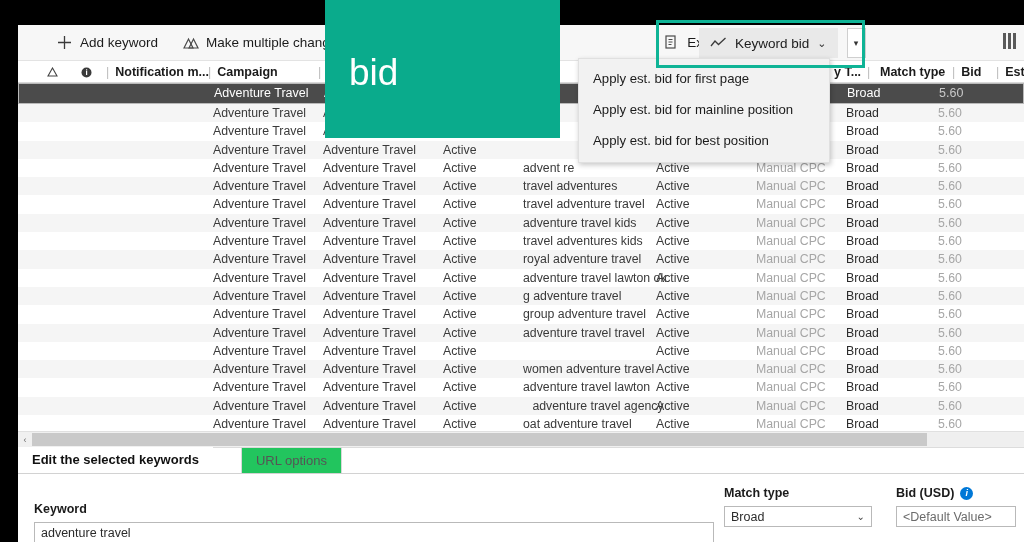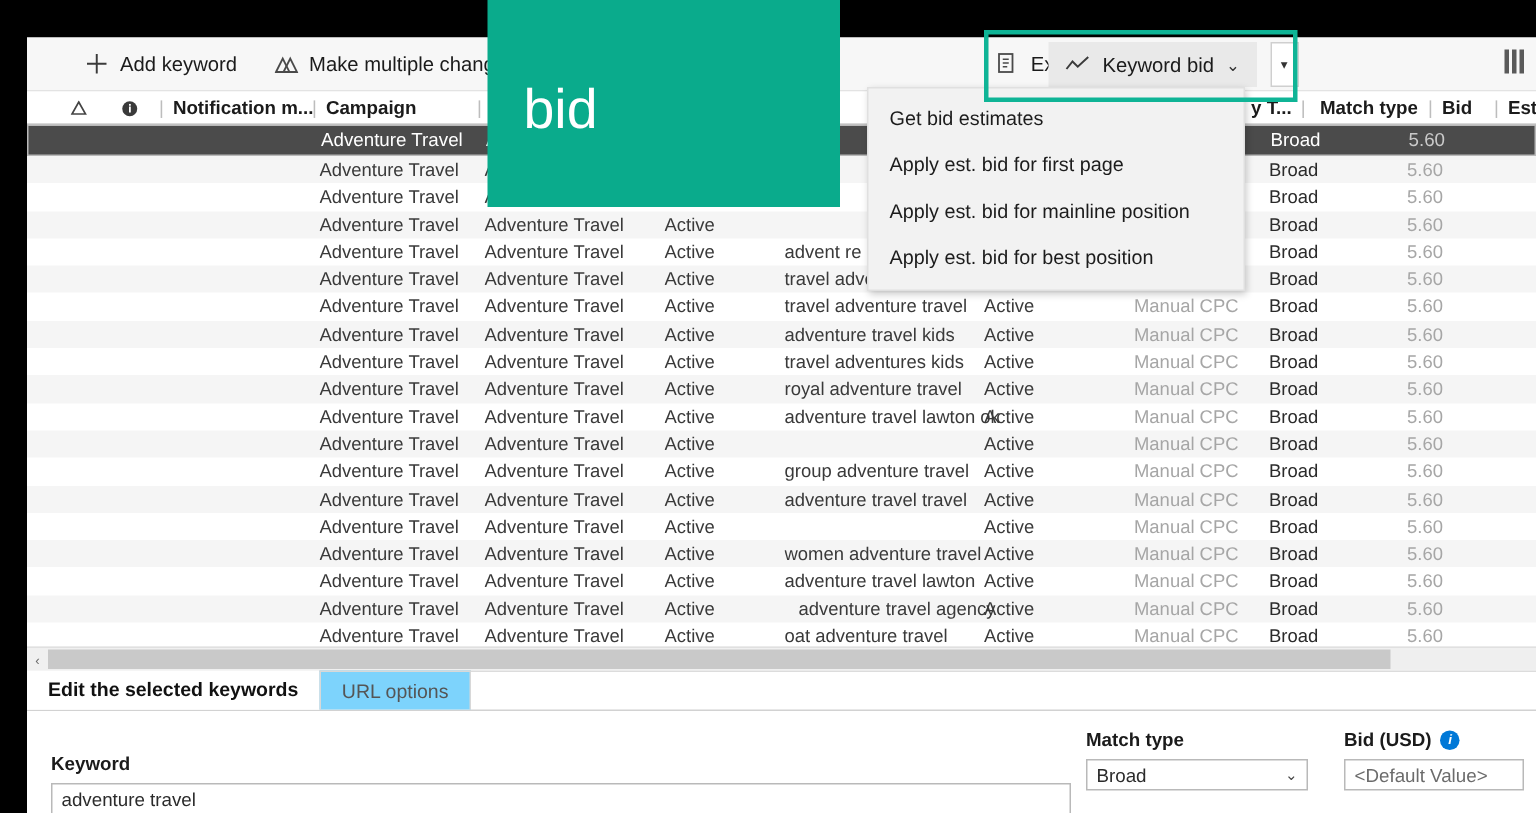--- a/index.html
+++ b/index.html
@@ -101,21 +101,21 @@
   .hs-track { position:relative; flex:1; height:13px; background:#efefef; }
   .hs-thumb { position:absolute; left:0; top:0; height:13px; width:895px; background:#c9c9c9; }
 
   
   .editpane { position:absolute; left:0; top:422px; width:100%; height:95px; background:#fff;
               border-top:1px solid #dcdcdc; }
   .tabs { position:absolute; left:0; top:0; height:26px; display:flex; align-items:flex-end; width:100%;
           border-bottom:1px solid #d2d2d2; }
   .tab { height:26px; padding:0 14px; display:flex; align-items:center; font-size:13px; cursor:default; }
   .tab.active { background:#fff; color:#111; font-weight:bold; border-bottom:2px solid #fff; }
-  .tab.inactive { background:#7dd3fc; color:#555; border:1px solid #d8d8d8; border-bottom:none; }
+  .tab.inactive { background:#22c55e; color:#555; border:1px solid #d8d8d8; border-bottom:none;margin-left:28px; }
 
   .form { position:absolute; left:0; top:38px; width:100%; }
   .field { position:absolute; }
   .flabel { font-size:12.5px; font-weight:bold; color:#1b1b1b; margin-bottom:6px; display:flex; align-items:center; gap:6px;}
   .fi-info { width:13px;height:13px;border-radius:50%;background:#0078d7;color:#fff;font-size:9px;
              display:inline-flex;align-items:center;justify-content:center;font-weight:bold;font-style:italic;}
   .inp { height:21px; border:1px solid #b9b9b9; background:#fff; font-size:12.5px; color:#2b2b2b;
          padding:0 6px; display:flex; align-items:center; }
   .inp.placeholder { color:#6b6b6b; }
   .sel { height:21px; border:1px solid #b9b9b9; background:#fff; font-size:12.5px; color:#2b2b2b;
@@ -344,20 +344,21 @@
           <div class="cell " style="left: 505px; width: 150px;">adventure travel lawton ok</div>
           <div class="cell " style="left: 638px; width: 60px;">Active</div>
           <div class="cell muted" style="left: 738px; width: 80px;">Manual CPC</div>
           <div class="cell dark" style="left: 828px; width: 70px;">Broad</div>
           <div class="cell muted" style="left: 920px; width: 40px;">5.60</div>
         </div>
         <div class="row alt">
           <div class="cell " style="left: 195px; width: 110px;">Adventure Travel</div>
           <div class="cell " style="left: 305px; width: 120px;">Adventure Travel</div>
           <div class="cell " style="left: 425px; width: 60px;">Active</div>
+          <div class="cell " style="left: 505px; width: 150px;">g adventure travel</div>
           <div class="cell " style="left: 638px; width: 60px;">Active</div>
           <div class="cell muted" style="left: 738px; width: 80px;">Manual CPC</div>
           <div class="cell dark" style="left: 828px; width: 70px;">Broad</div>
           <div class="cell muted" style="left: 920px; width: 40px;">5.60</div>
         </div>
         <div class="row">
           <div class="cell " style="left: 195px; width: 110px;">Adventure Travel</div>
           <div class="cell " style="left: 305px; width: 120px;">Adventure Travel</div>
           <div class="cell " style="left: 425px; width: 60px;">Active</div>
           <div class="cell " style="left: 505px; width: 150px;">group adventure travel</div>
@@ -463,21 +464,20 @@
             <span>Bid (USD)</span>
             <span class="fi-info">i</span>
           </div>
           <div class="inp placeholder">&lt;Default Value&gt;</div>
         </div>
       </div>
     </div>
   </div>
 
   <div class="menu" id="menu">
-      <div class="menu-item">Get bid estimates</div>
       <div class="menu-item">Apply est. bid for first page</div>
       <div class="menu-item">Apply est. bid for mainline position</div>
       <div class="menu-item">Apply est. bid for best position</div>
     </div>
 
   <div class="highlight-box"></div>
 
   <div class="teal-card">
     <span>bid</span>
   </div>

